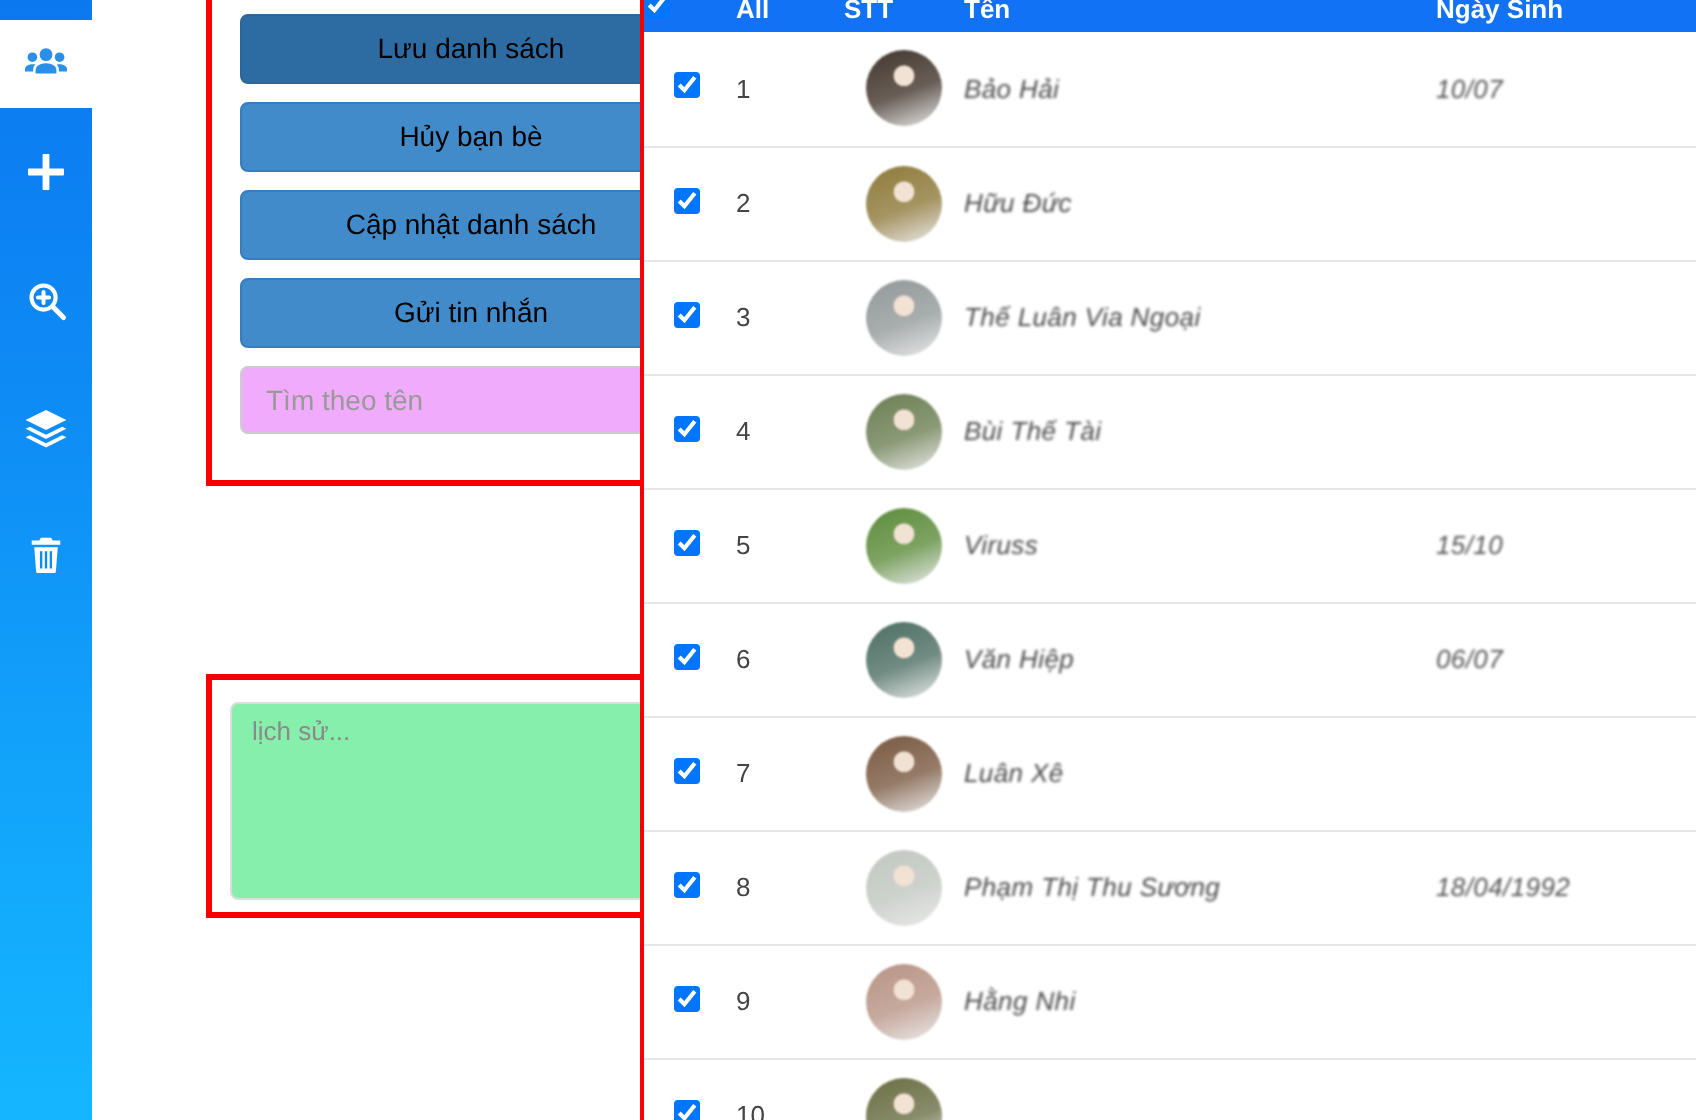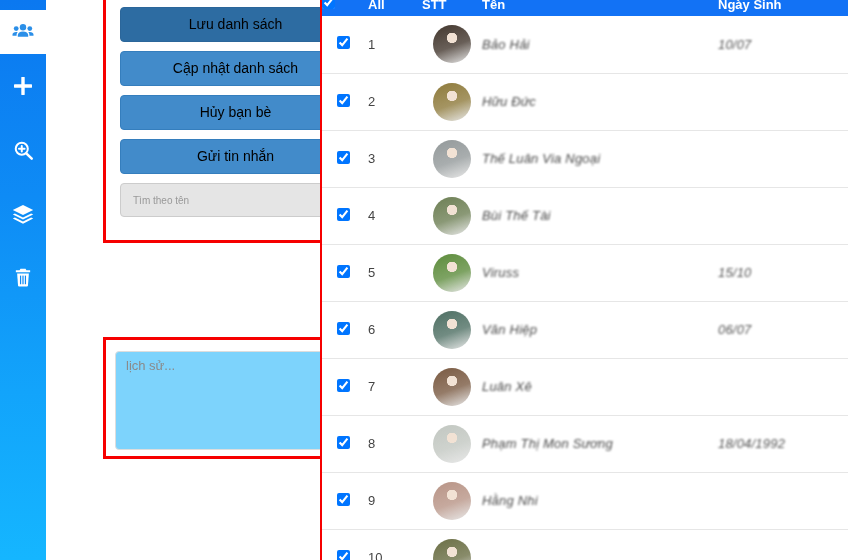--- a/index.html
+++ b/index.html
@@ -64,42 +64,42 @@
     font-family: "Liberation Sans", sans-serif;
     white-space: nowrap; overflow: hidden;
   }
   .btn.pressed { background: #2d6ca2; border-color: #2b669a; }
   .search-field {
     display: block; width: 100%;
     height: 34px;
     padding: 6px 12px;
     border: 1px solid #cccccc;
     border-radius: 4px;
-    background: #e5e5e5;
+    background: #f0abfc;
     color: #555555;
-    font-size: 10px;
+    font-size: 14px;
     font-family: "Liberation Sans", sans-serif;
     outline: none;
   }
   .search-field::placeholder { color: #999999; }
 
   
   #logbox {
     position: absolute; left: 57px; top: 337px;
     width: 263px; height: 122px;
     border: 3px solid #f60000;
     background: #ffffff;
   }
   .log-area {
     position: absolute; left: 9px; top: 11px;
     width: 239px; height: 99px;
     padding: 6px 10px;
     border: 1px solid #dddddd;
     border-radius: 4px;
-    background: #7dd3fc;
+    background: #86efac;
     resize: none;
     font-size: 13px;
     color: #555555;
     font-family: "Liberation Sans", sans-serif;
     outline: none;
   }
   .log-area::placeholder { color: #8a8a8a; }
 
   
   #tablewrap {
@@ -230,23 +230,23 @@
 
   </div>
 
   <div id="panel">
 
     <div id="btnbox">
       <div class="btn-list">
 
         <button class="btn pressed">Lưu danh sách</button>
 
+        <button class="btn">Hủy bạn bè</button>
+
         <button class="btn">Cập nhật danh sách</button>
-
-        <button class="btn">Hủy bạn bè</button>
 
         <button class="btn">Gửi tin nhắn</button>
 
 
         <input class="search-field" type="text" placeholder="Tìm theo tên" style="">
       </div>
     </div>
 
     <div id="logbox">
       <textarea class="log-area" placeholder="lịch sử..." style=""></textarea>
@@ -316,21 +316,21 @@
             <td class="c-chk"><input type="checkbox" checked="" style=""></td>
             <td class="c-stt">7</td>
             <td class="c-ava"><span class="avatar" style="background: radial-gradient(circle at 50% 34%, rgb(242, 226, 212) 16%, transparent 17%), linear-gradient(160deg, rgb(122, 90, 66) 0%, rgba(122, 90, 66, 0.8) 55%, rgb(233, 233, 233) 100%); filter: blur(0.6px);"></span></td>
             <td class="c-name"><span class="redact">Luân Xê</span></td>
             <td class="c-dob"><span class="redact dob"></span></td>
           </tr>
           <tr>
             <td class="c-chk"><input type="checkbox" checked="" style=""></td>
             <td class="c-stt">8</td>
             <td class="c-ava"><span class="avatar" style="background: radial-gradient(circle at 50% 34%, rgb(242, 226, 212) 16%, transparent 17%), linear-gradient(160deg, rgb(194, 199, 193) 0%, rgba(194, 199, 193, 0.8) 55%, rgb(233, 233, 233) 100%); filter: blur(0.6px);"></span></td>
-            <td class="c-name"><span class="redact">Phạm Thị Mon Sương</span></td>
+            <td class="c-name"><span class="redact">Phạm Thị Thu Sương</span></td>
             <td class="c-dob"><span class="redact dob">18/04/1992</span></td>
           </tr>
           <tr>
             <td class="c-chk"><input type="checkbox" checked="" style=""></td>
             <td class="c-stt">9</td>
             <td class="c-ava"><span class="avatar" style="background: radial-gradient(circle at 50% 34%, rgb(242, 226, 212) 16%, transparent 17%), linear-gradient(160deg, rgb(184, 148, 134) 0%, rgba(184, 148, 134, 0.8) 55%, rgb(233, 233, 233) 100%); filter: blur(0.6px);"></span></td>
             <td class="c-name"><span class="redact">Hằng Nhi</span></td>
             <td class="c-dob"><span class="redact dob"></span></td>
           </tr>
           <tr>

